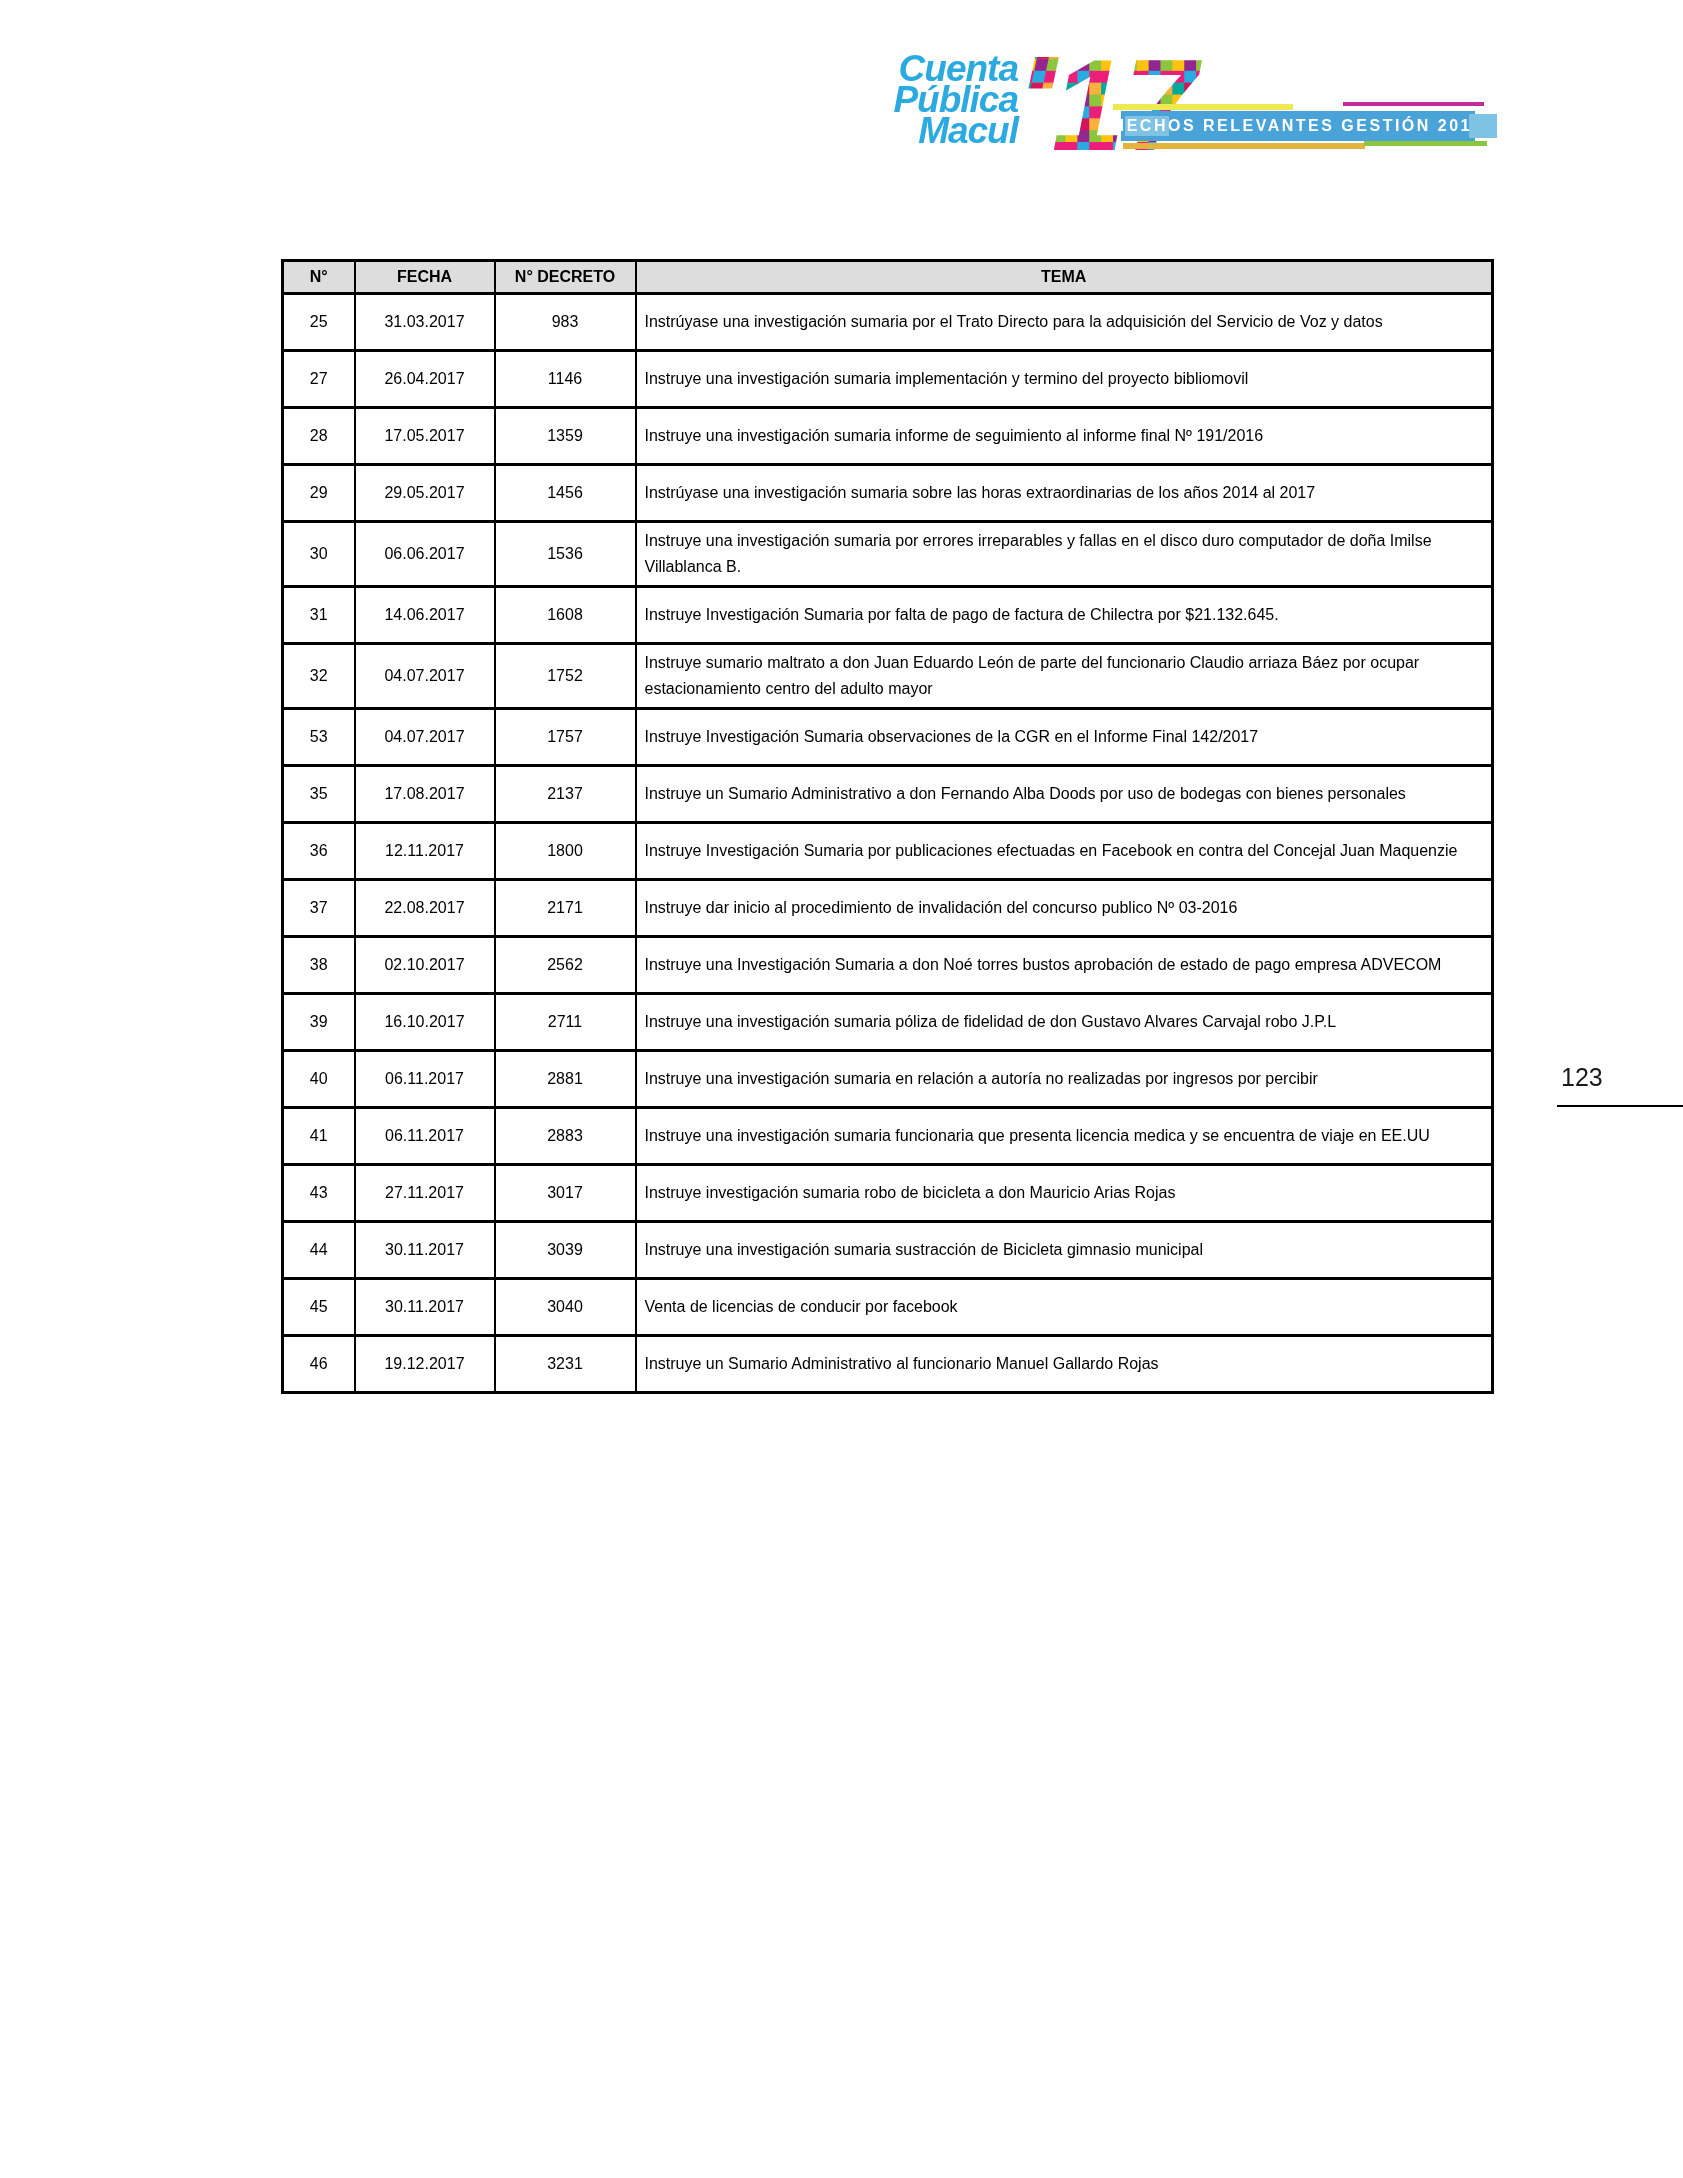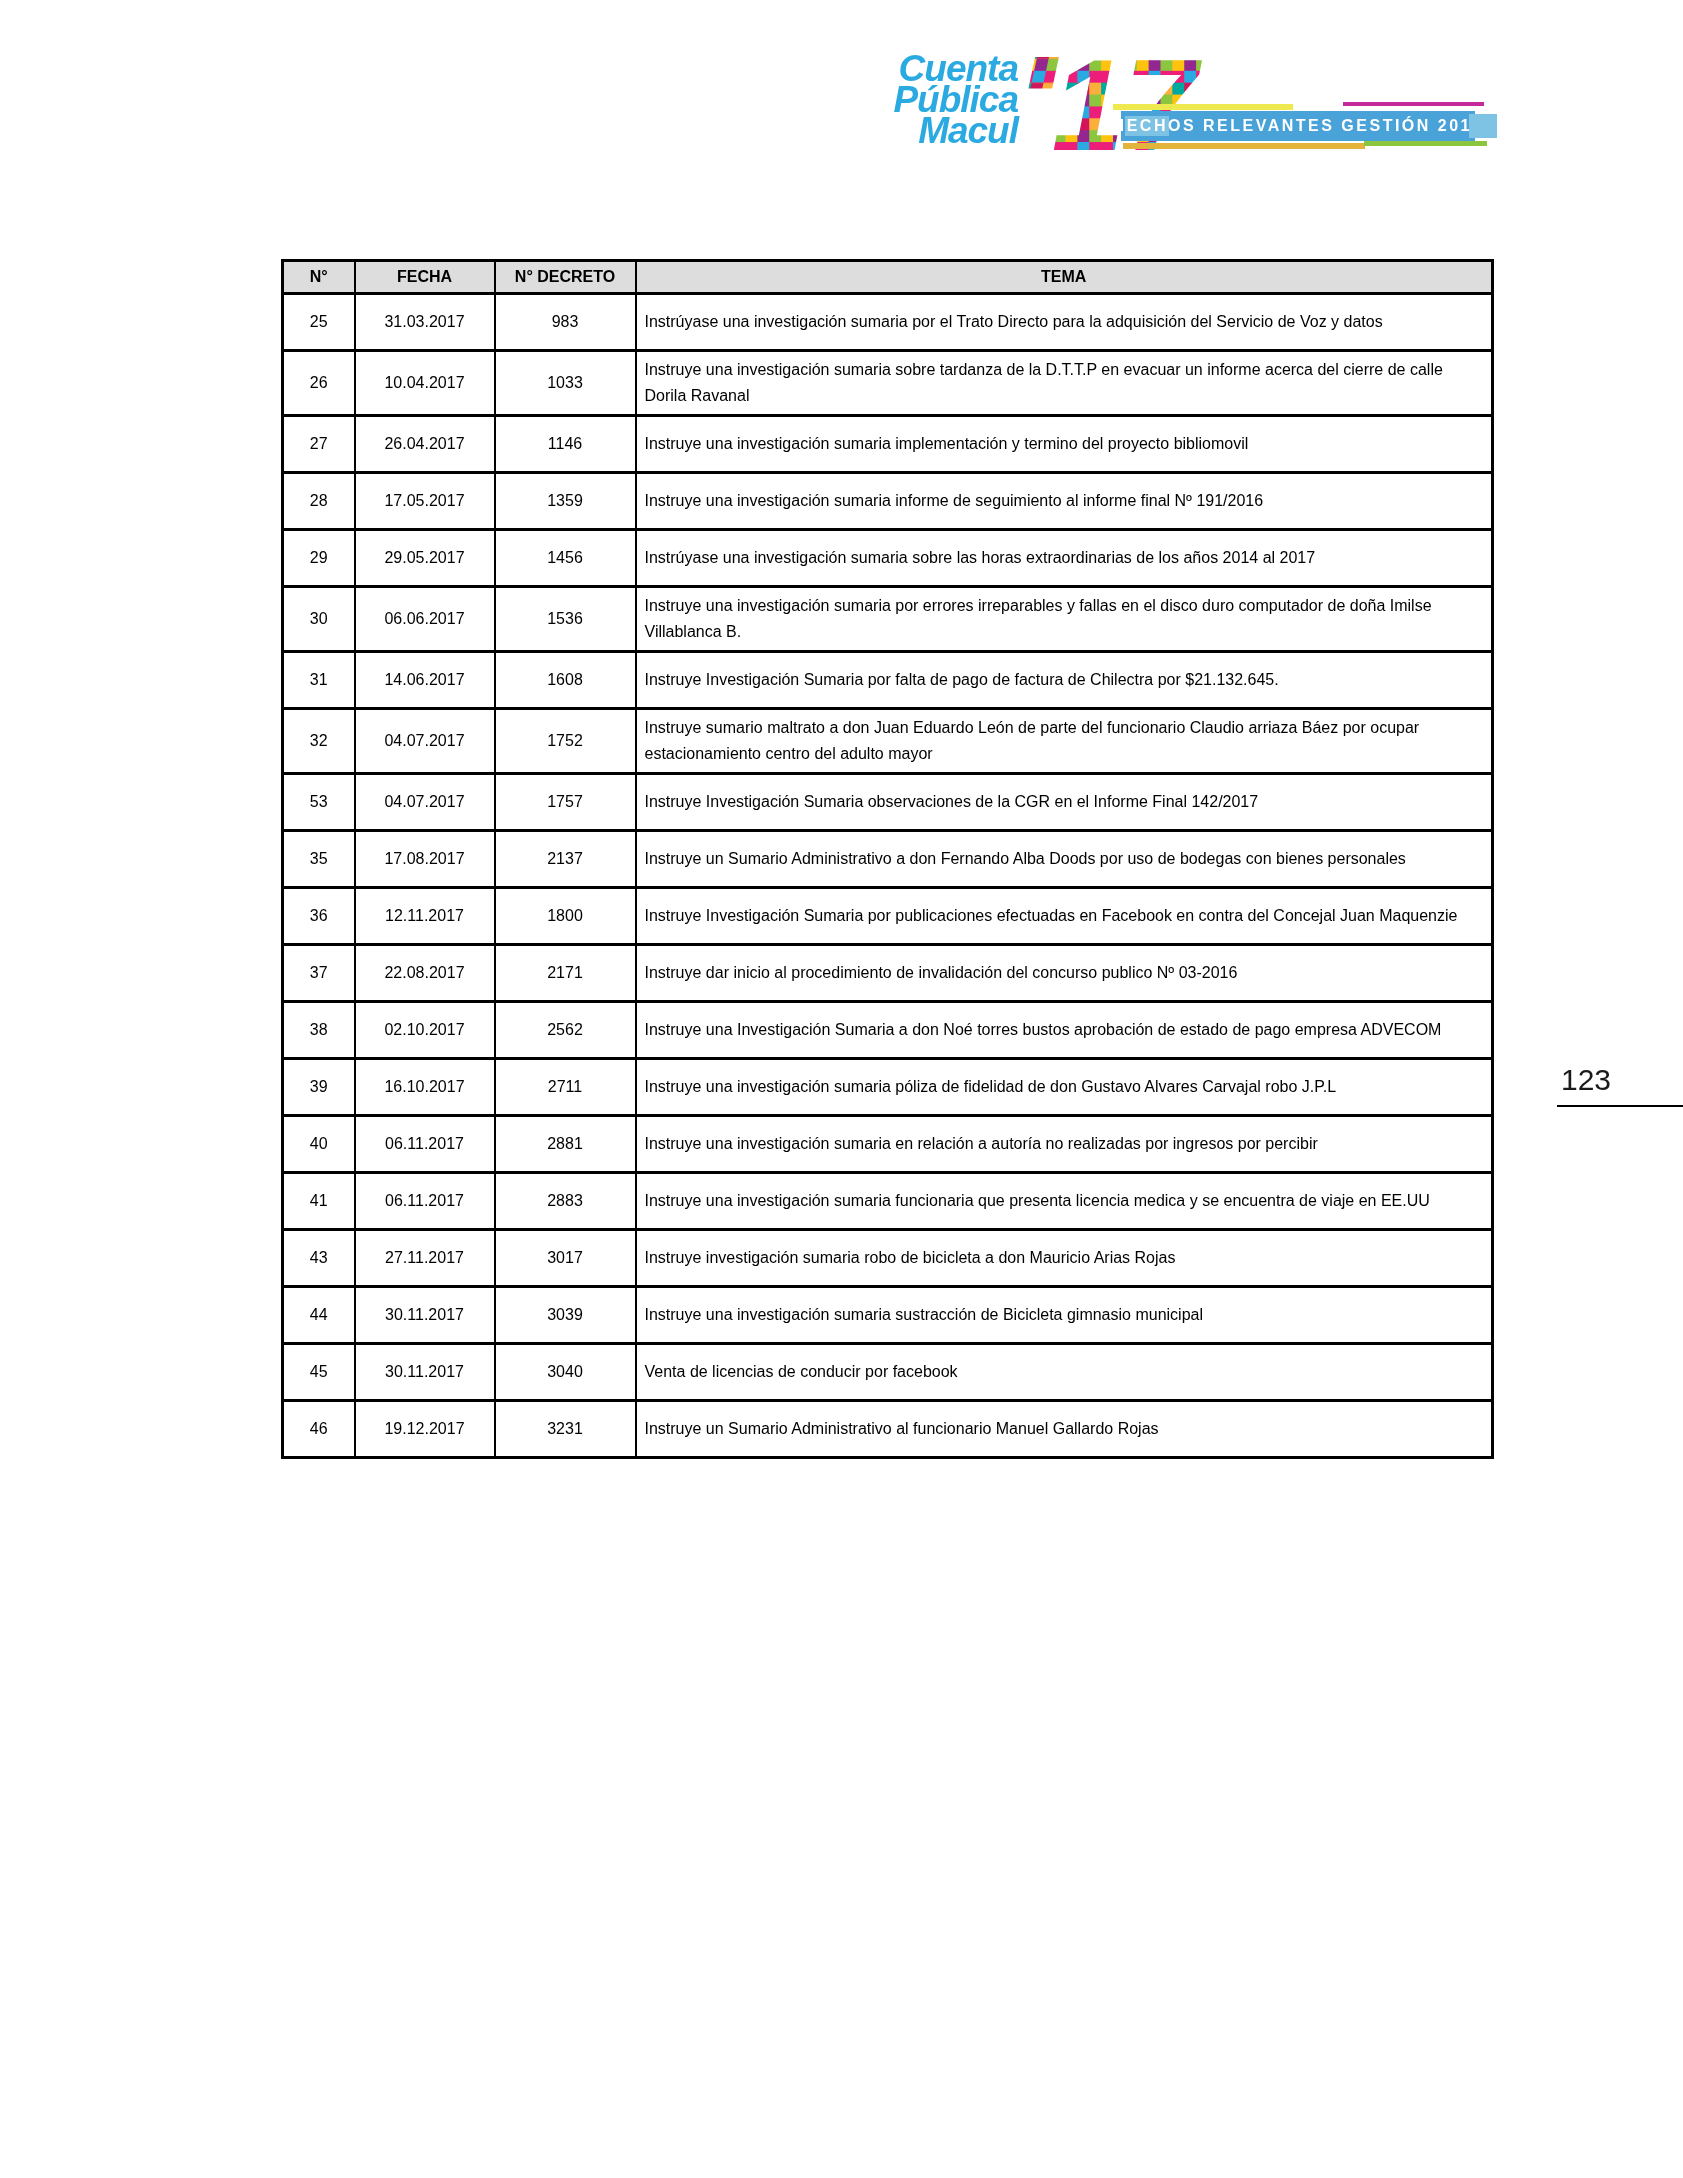--- a/index.html
+++ b/index.html
@@ -38,21 +38,21 @@
   .banner-label {
     position: relative;
     color: #ffffff; font-weight: bold; font-size: 16px; letter-spacing: 2.5px;
     white-space: nowrap;
   }
   .banner-tail-right { position: absolute; top: 18px; left: 356px; width: 28px; height: 24px; background: #7EC3E3; }
 
   
   .page-number {
     position: absolute; top: 1063px; left: 1515px;
-    font-size: 30px; color: #1a1a1a;
+    font-size: 25px; color: #1a1a1a;
   }
   .page-number-rule {
     position: absolute; top: 1105px; left: 1511px; width: 160px; height: 0;
     border-top: 2px solid #000;
   }
 
   
   .table-wrap { position: absolute; top: 259px; left: 235px; width: 1213px; }
   table.decrees {
     width: 100%;
@@ -146,26 +146,20 @@
         </tr>
       </thead>
       <tbody>
           <tr>
             <td class="col-n">25</td>
             <td class="col-fecha">31.03.2017</td>
             <td class="col-decreto">983</td>
             <td class="col-tema">Instrúyase una investigación sumaria por el Trato Directo para la adquisición del Servicio de Voz y datos</td>
           </tr>
           <tr>
-            <td class="col-n">26</td>
-            <td class="col-fecha">10.04.2017</td>
-            <td class="col-decreto">1033</td>
-            <td class="col-tema">Instruye una investigación sumaria sobre tardanza de la D.T.T.P en evacuar un informe acerca del cierre de calle Dorila Ravanal</td>
-          </tr>
-          <tr>
             <td class="col-n">27</td>
             <td class="col-fecha">26.04.2017</td>
             <td class="col-decreto">1146</td>
             <td class="col-tema">Instruye una investigación sumaria implementación y termino del proyecto bibliomovil</td>
           </tr>
           <tr>
             <td class="col-n">28</td>
             <td class="col-fecha">17.05.2017</td>
             <td class="col-decreto">1359</td>
             <td class="col-tema">Instruye una investigación sumaria informe de seguimiento al informe final Nº 191/2016</td>

